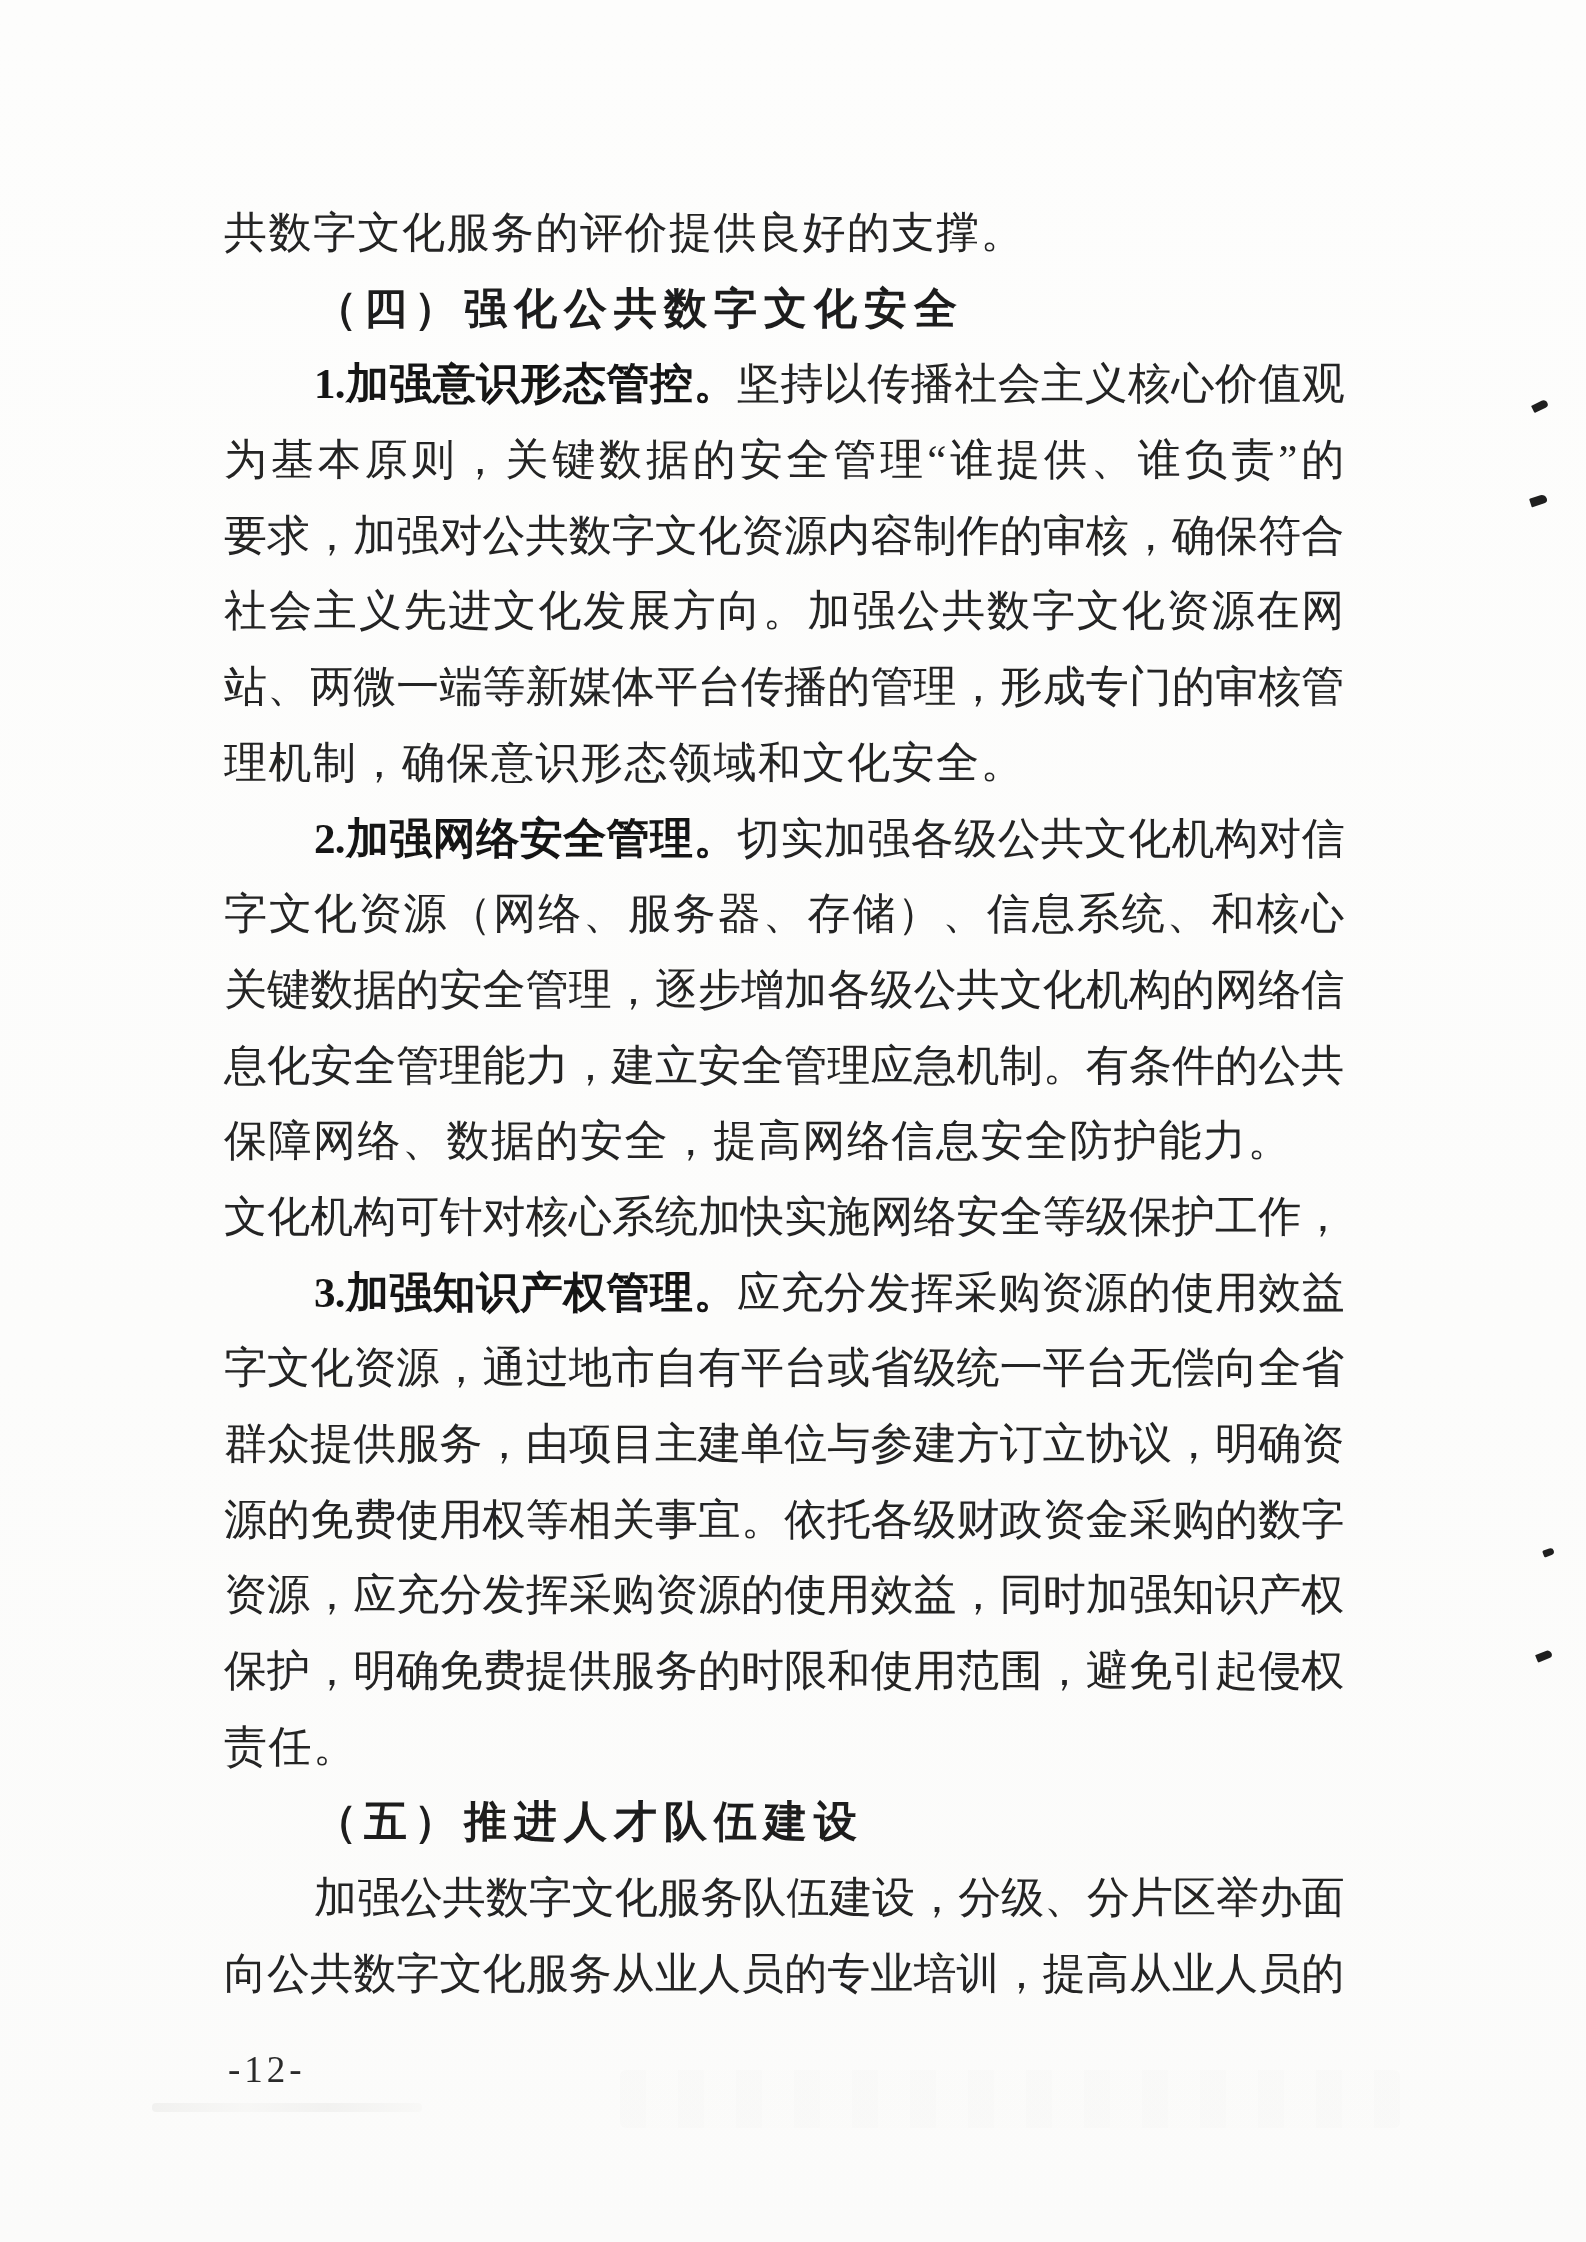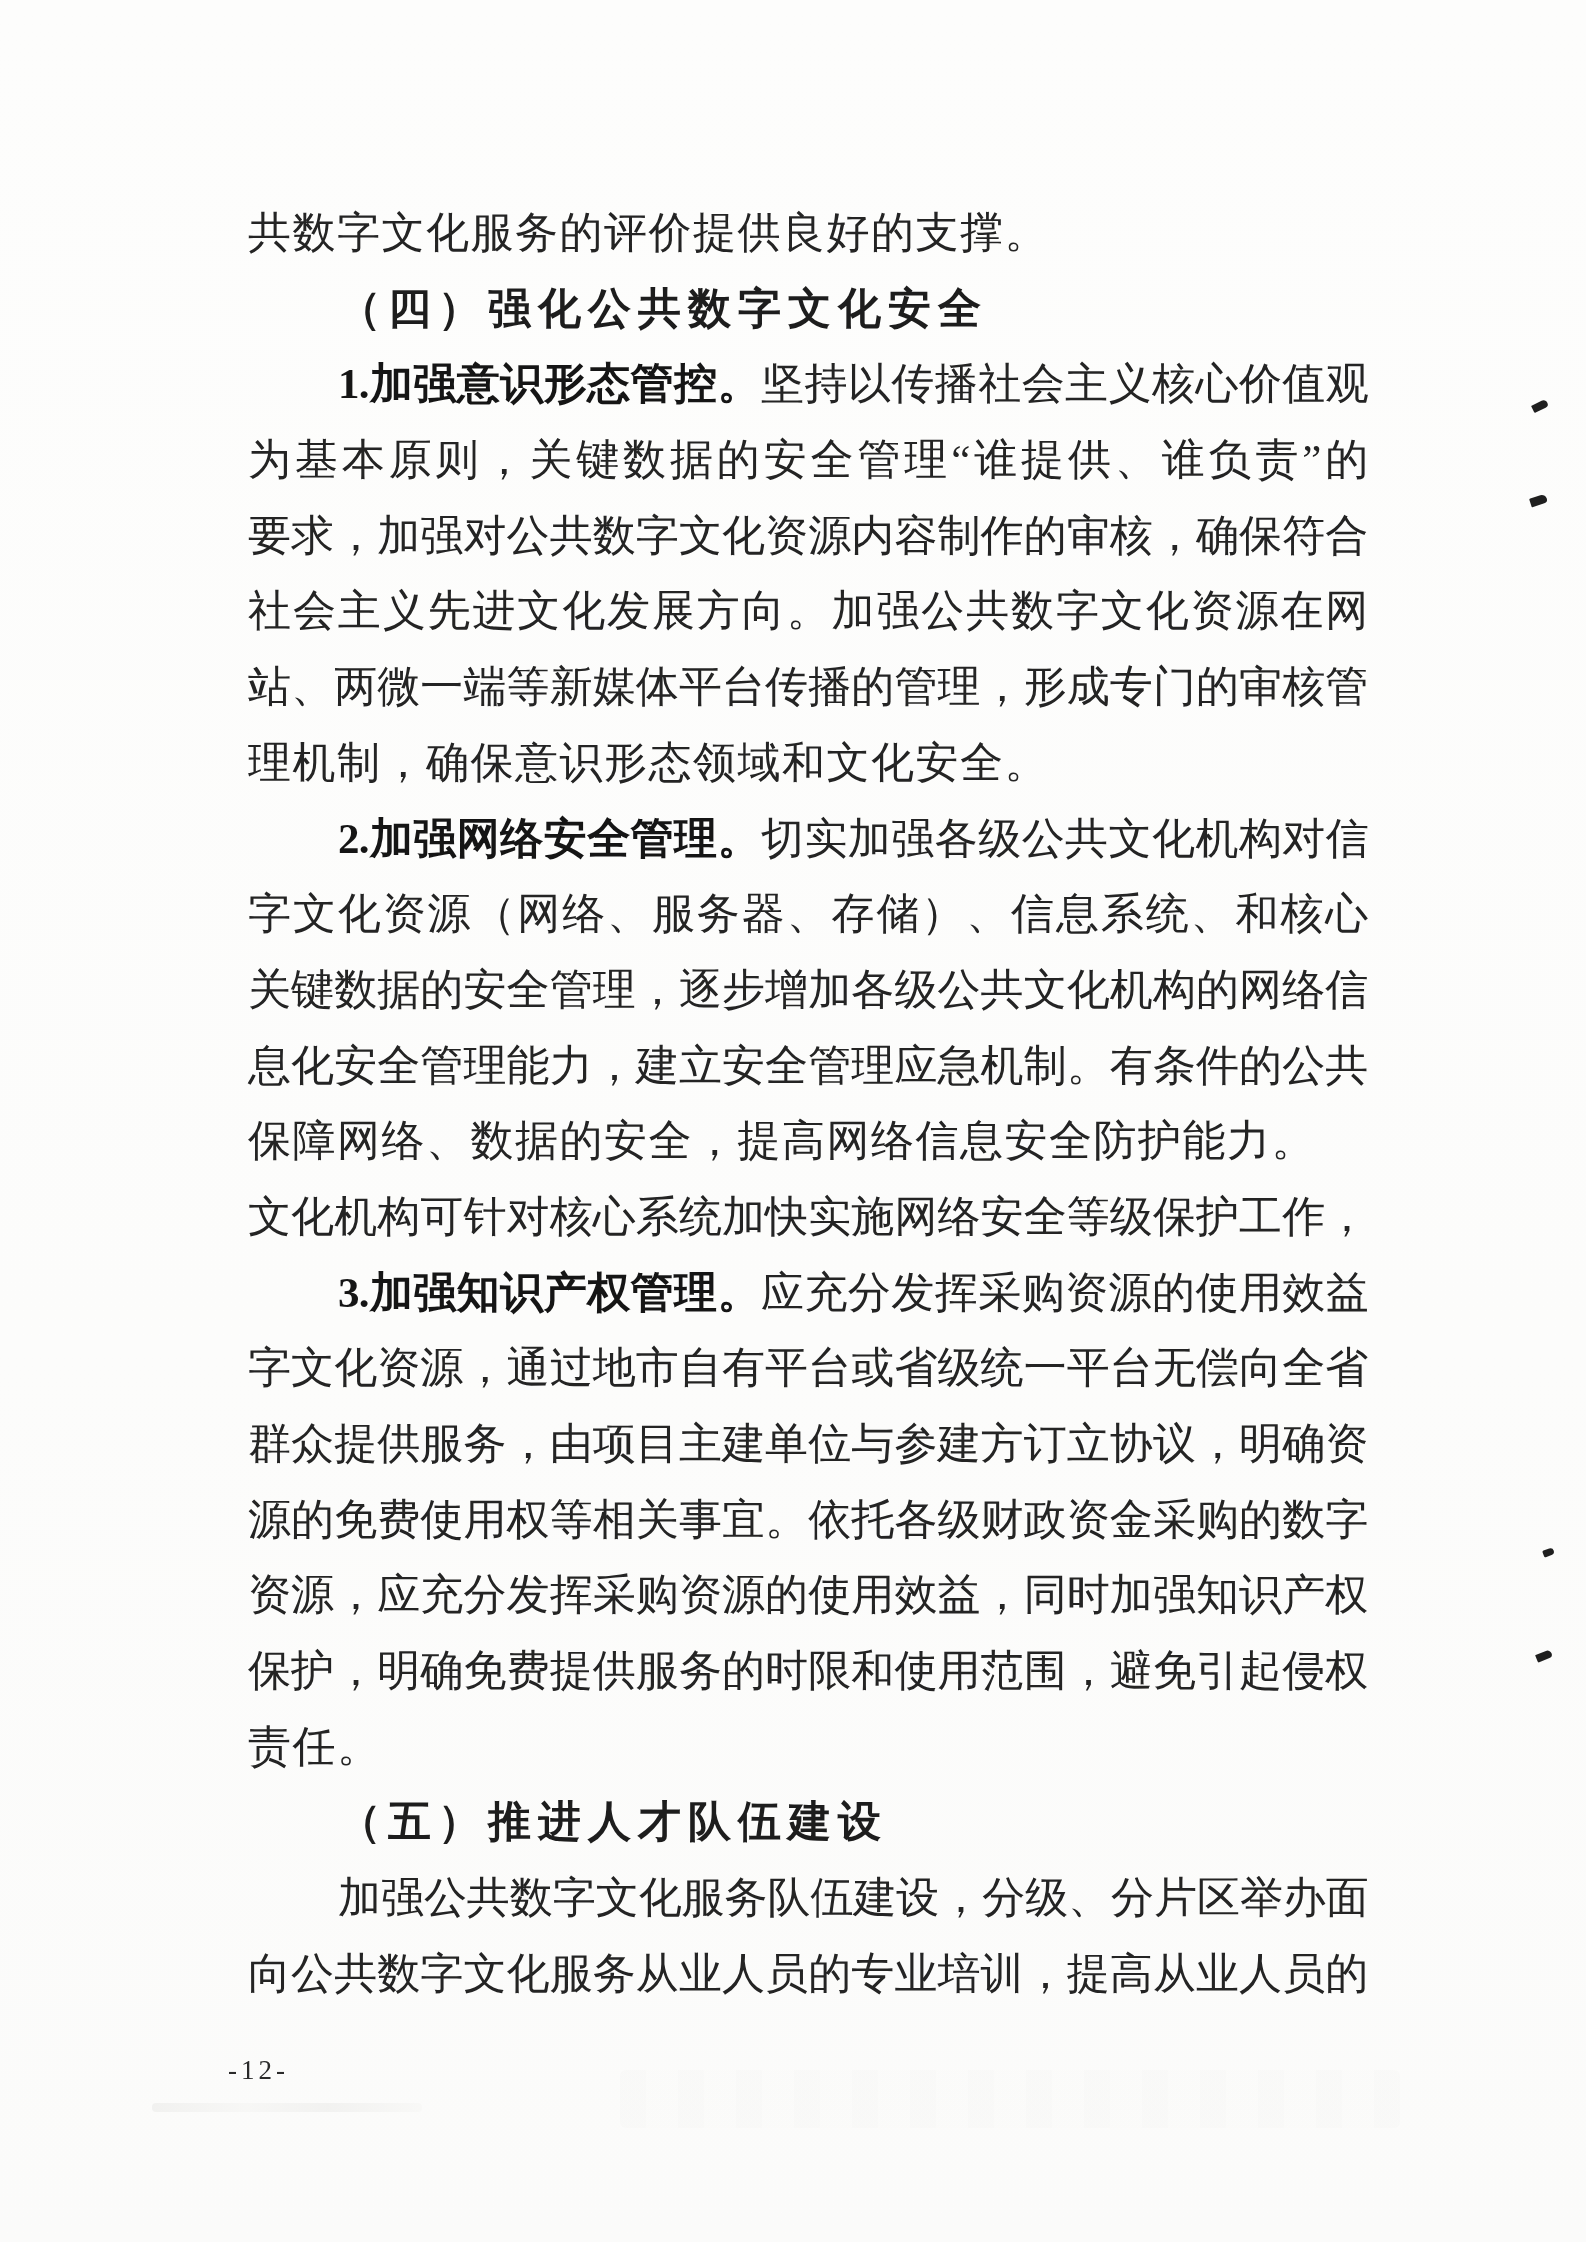--- a/index.html
+++ b/index.html
@@ -9,21 +9,21 @@
     font-family:"Liberation Serif","DejaVu Serif",serif;
     position:relative;
     overflow:hidden;
   }
   .page{
     position:absolute;left:0;top:0;width:1586px;height:2242px;
     background:linear-gradient(180deg,#fdfdfc 0%,#fcfcfb 60%,#fbfbfa 100%);
   }
   .text-block{
     position:absolute;
-    left:248px;top:195px;width:1120px;
+    left:224px;top:195px;width:1120px;
     color:#242424;
   }
   .line{
     height:75.7px;
     line-height:75.7px;
     font-size:43px;
     letter-spacing:1.5px;
     white-space:nowrap;
   }
   .just{
@@ -45,21 +45,21 @@
     white-space:normal;
   }
   .lead{
     font-weight:900;
     color:#151515;
     font-family:Liberation Serif, serif;
   }
   .footer{
     position:absolute;
     left:228px;top:2048px;
-    font-size:27px;
+    font-size:37px;
     line-height:44px;
     letter-spacing:4px;
     color:#2a2a2a;
     font-family:"Liberation Serif","DejaVu Serif",serif;
   }
   .ink-mark{
     position:absolute;
     background:#1f1f1f;
   }
   .mark-a{left:1532px;top:402px;width:16px;height:8px;border-radius:1px 7px 6px 2px;transform:rotate(-26deg);}

